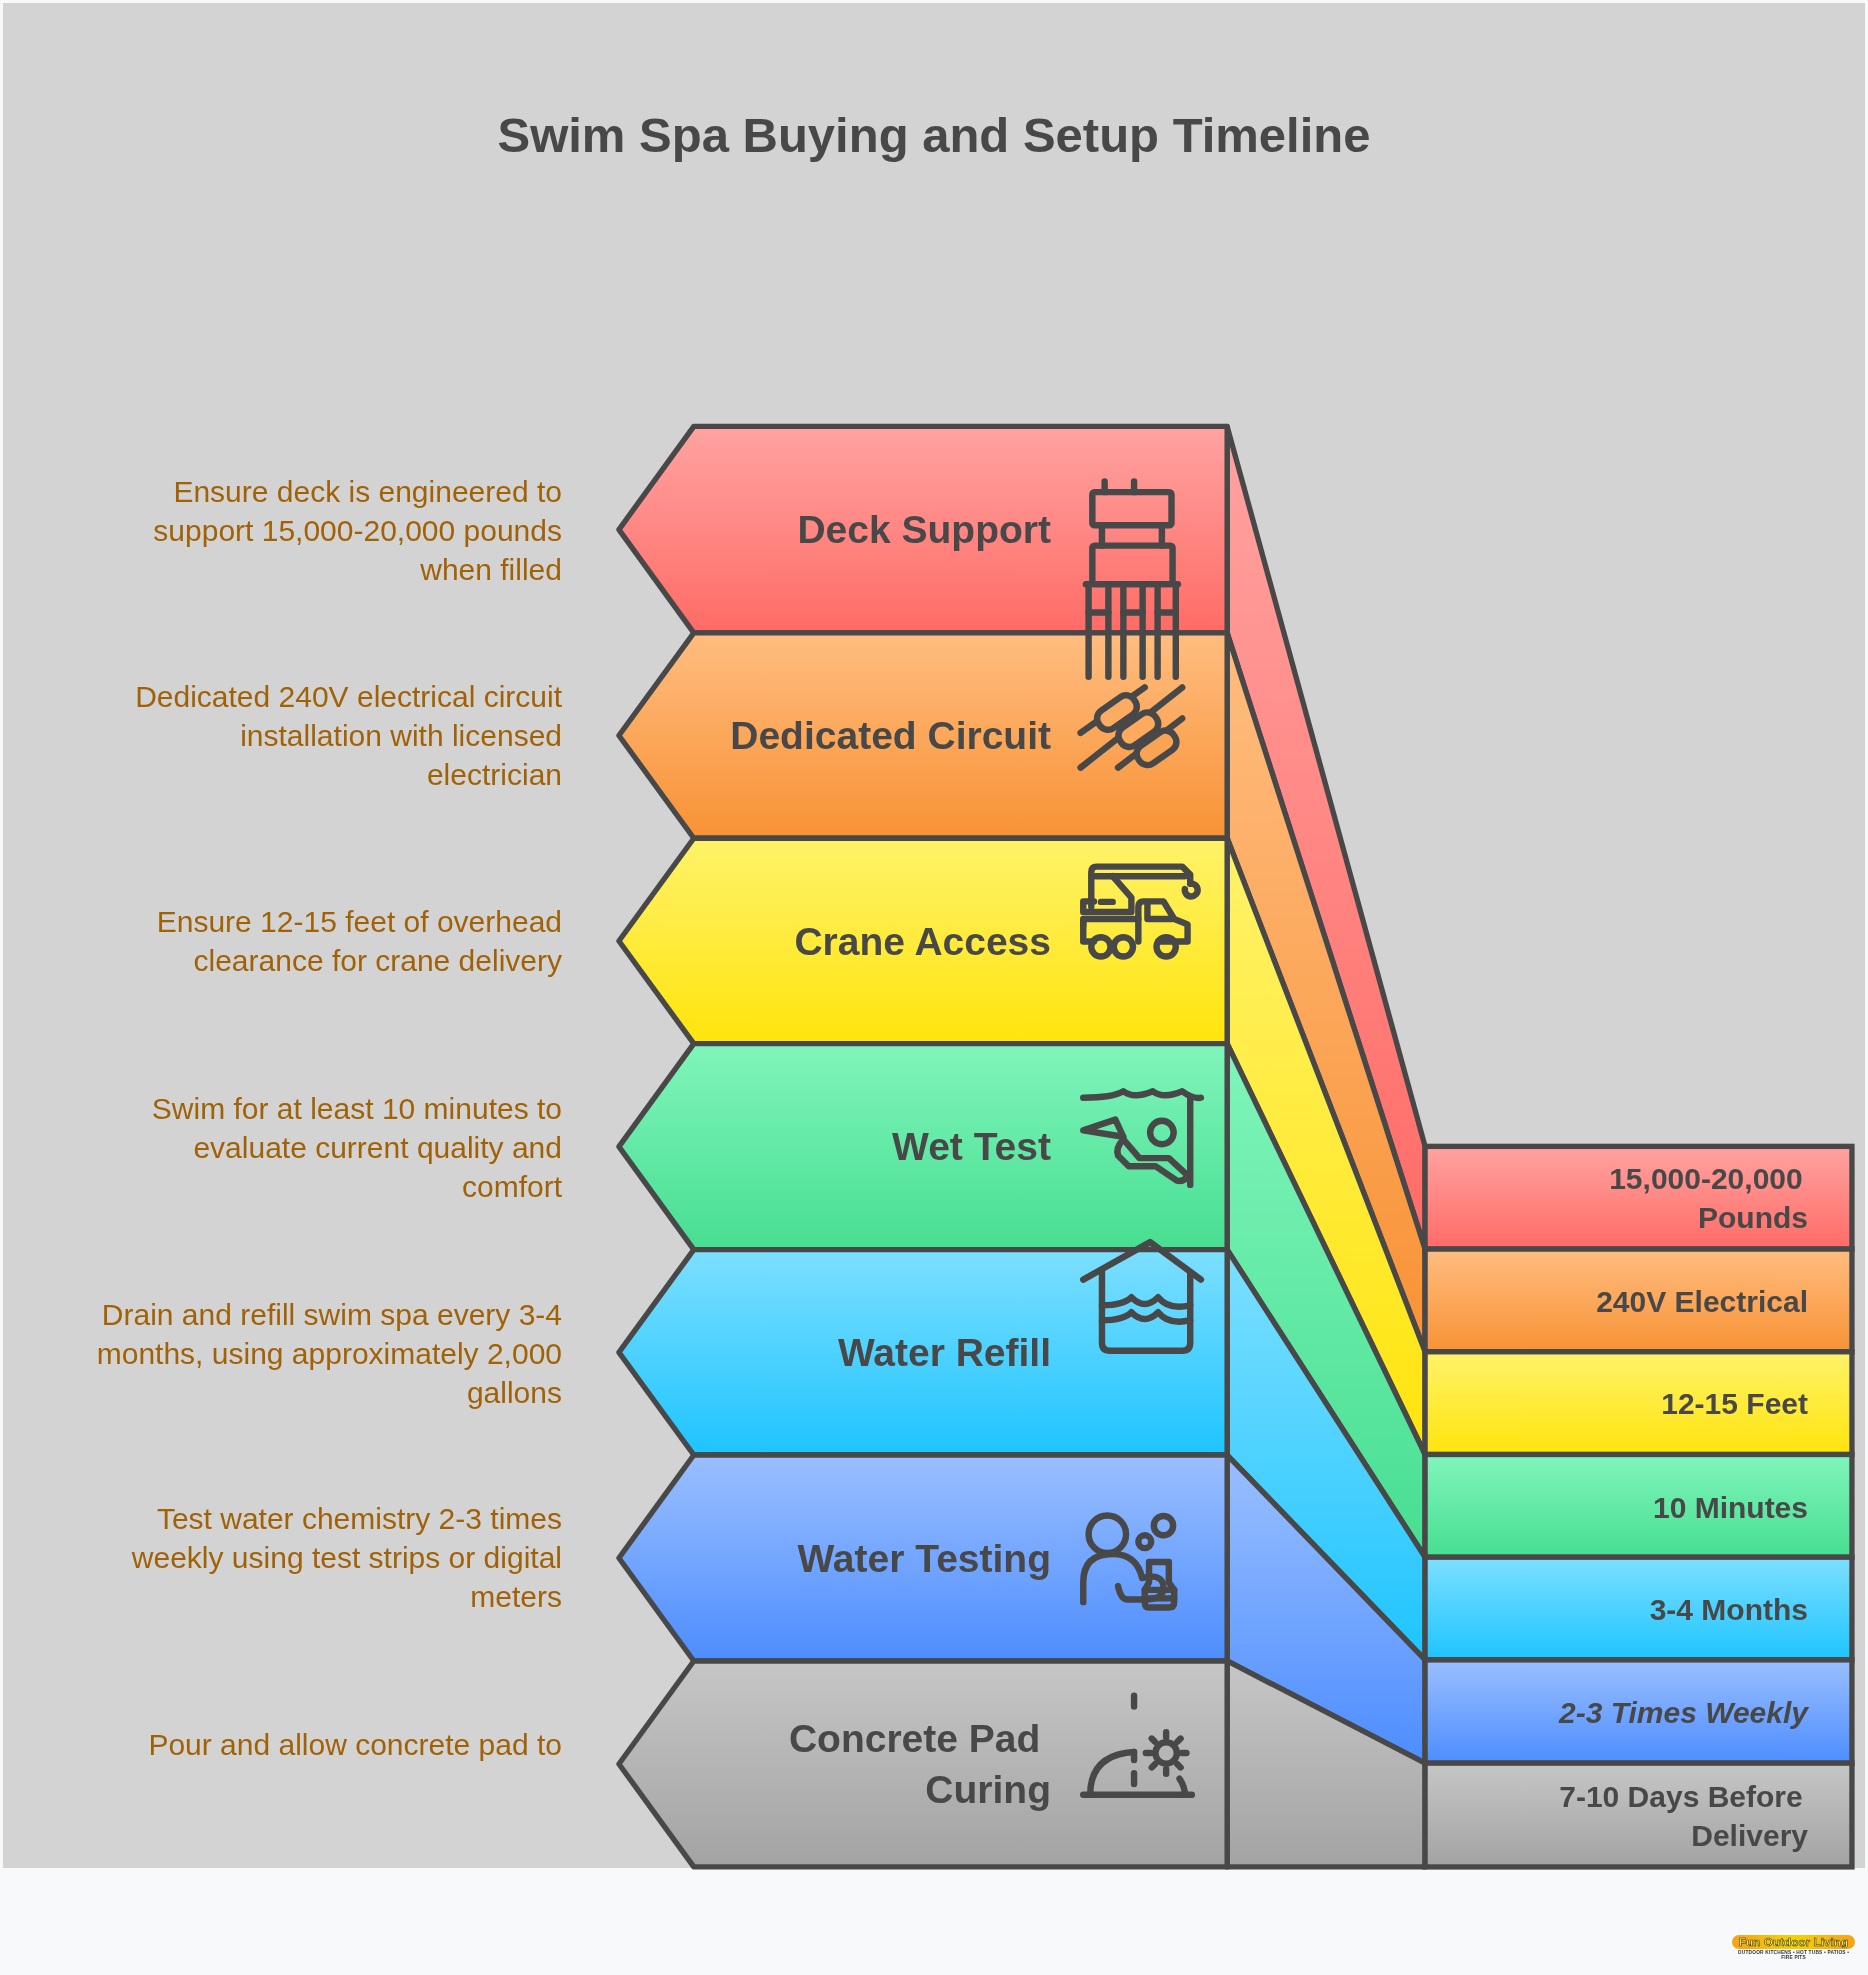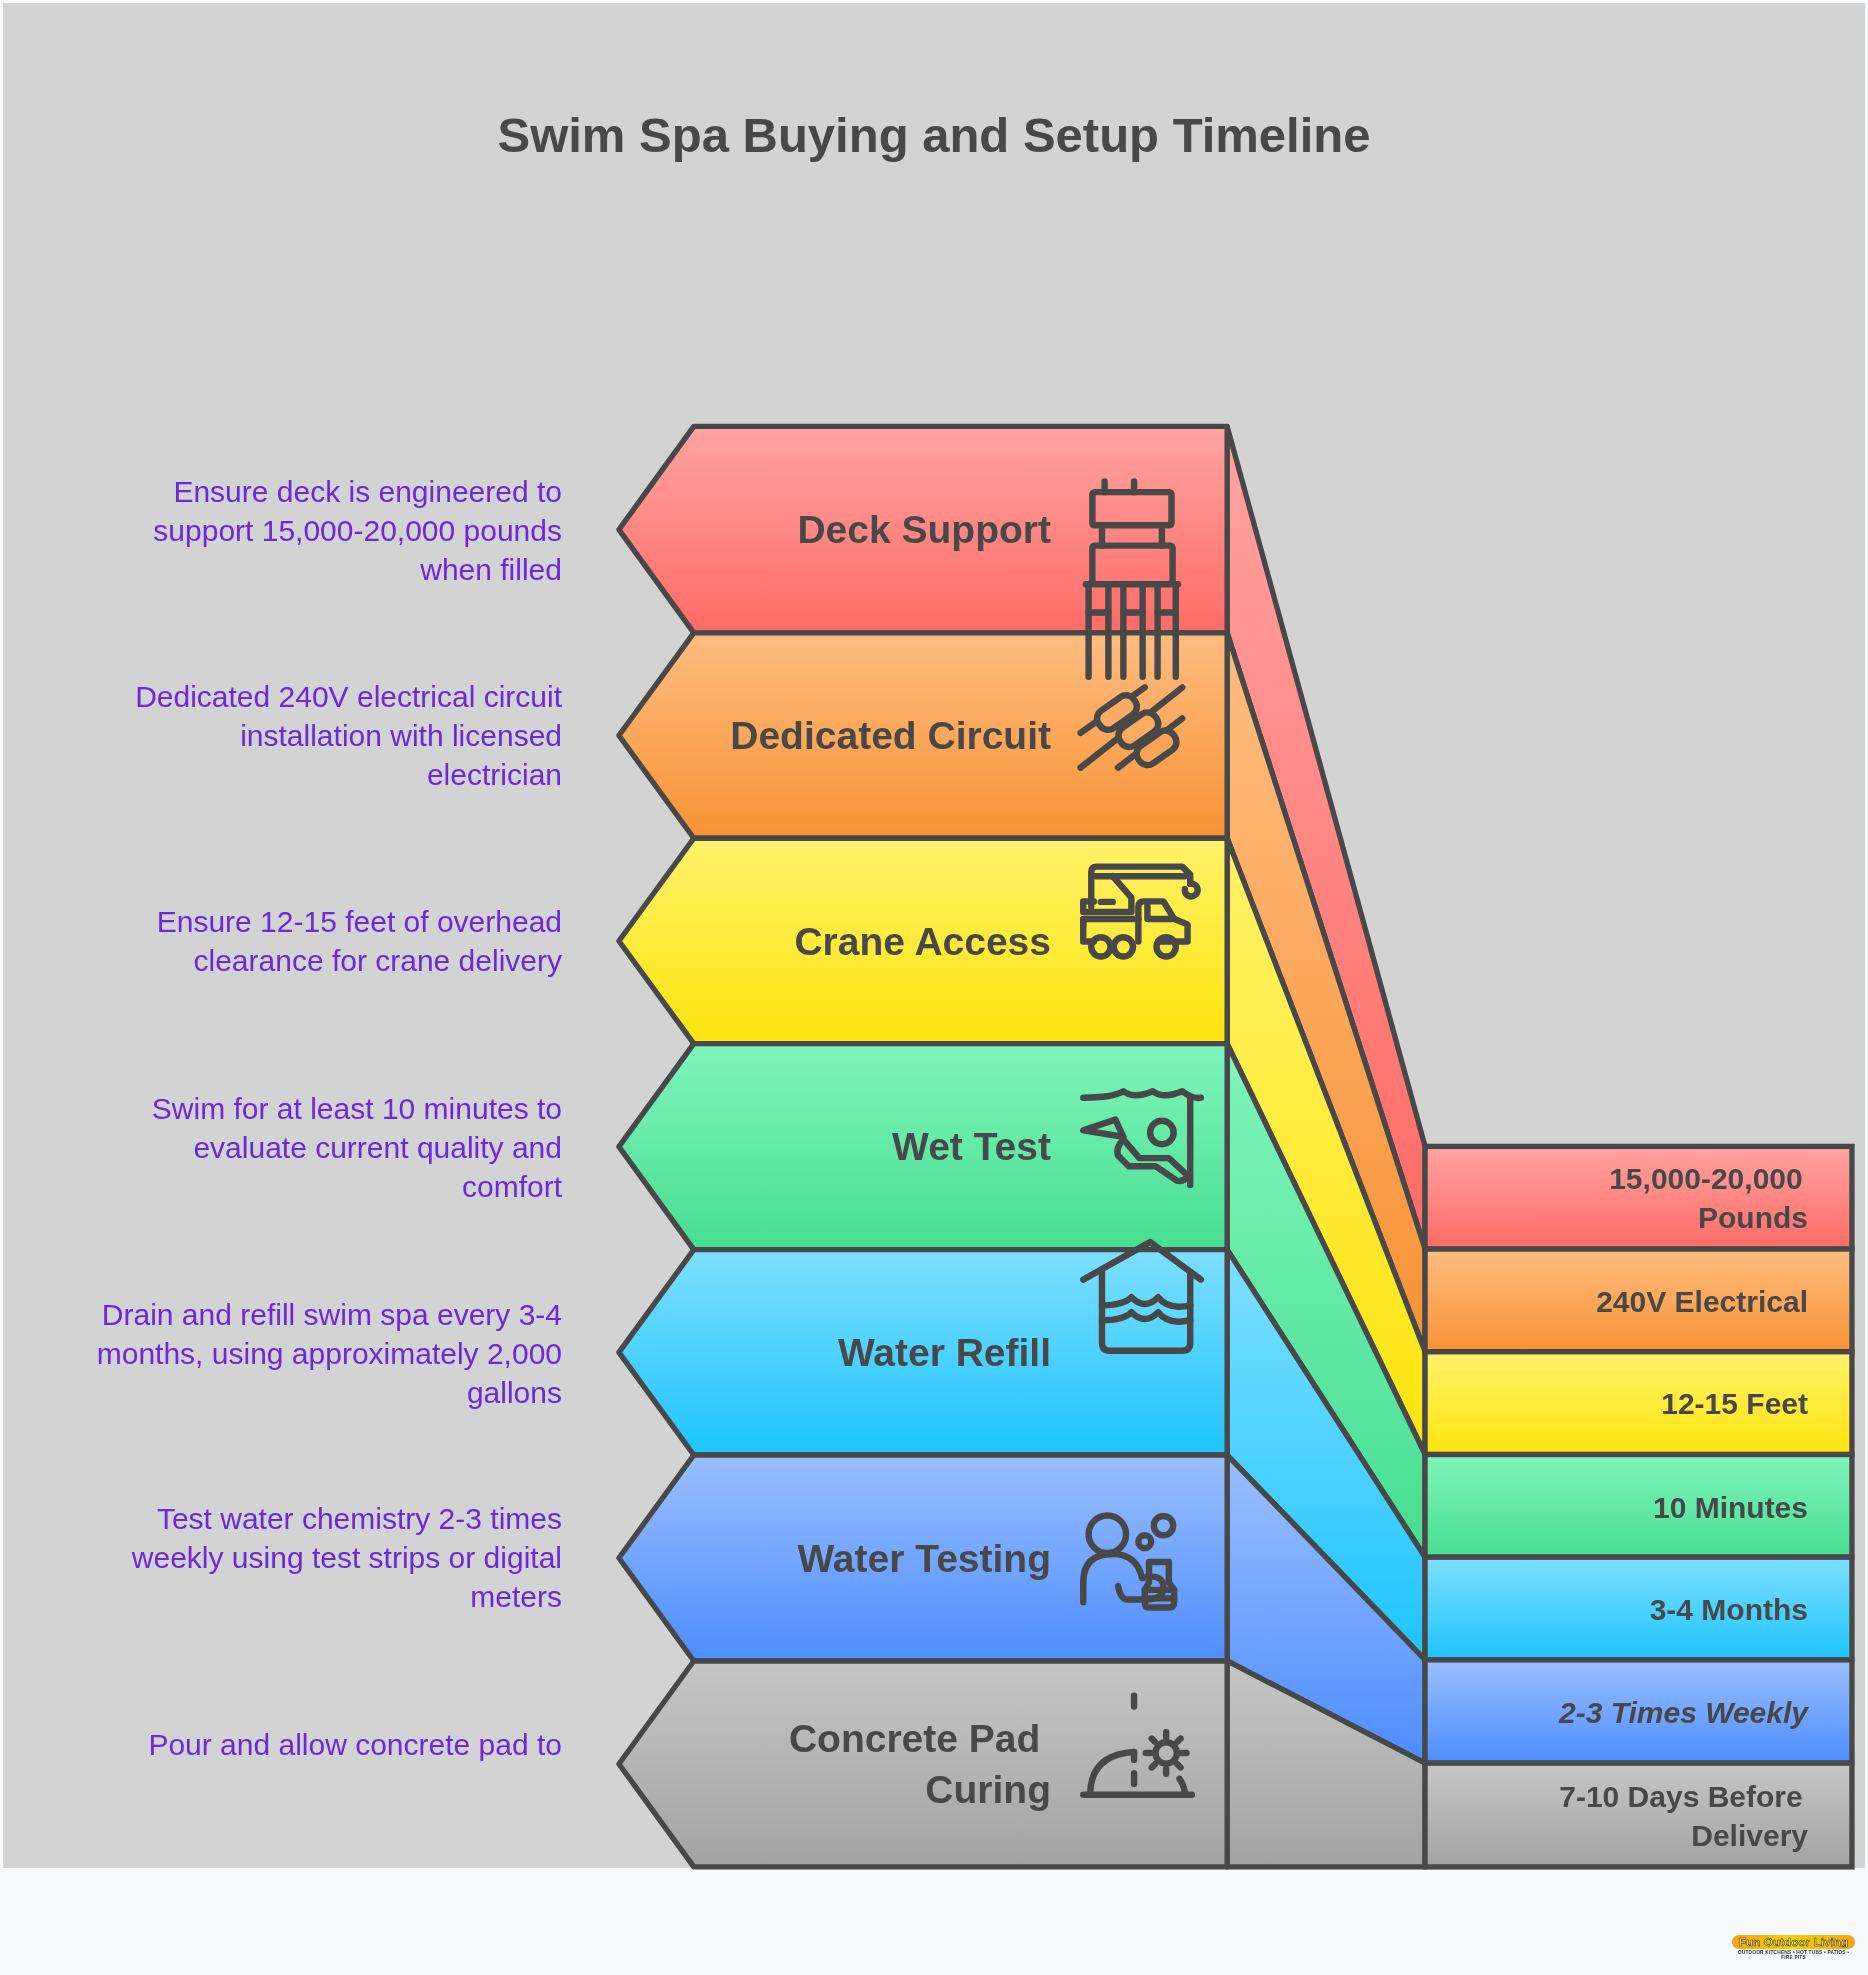--- a/index.html
+++ b/index.html
@@ -1,20 +1,20 @@
 <!DOCTYPE html>
 <html style="font-size:8.6px"><head>
 <meta charset="utf-8">
 <style>
   html,body{margin:0;padding:0;}
   body{width:1868px;height:1975px;background:#f8f9fa;position:relative;overflow:hidden;font-family:"Liberation Sans","DejaVu Sans",sans-serif;}
   #canvas{position:absolute;left:0;top:0;width:1628px;height:1975px;}
   .bg{position:absolute;left:3.2px;top:3.2px;width:1862px;height:1865px;background:#d3d3d3;}
   .title{position:absolute;left:0;width:1868px;top:107px;text-align:center;font-size:49px;font-weight:bold;color:#484848;}
-  .desc{position:absolute;left:32px;width:530px;text-align:right;font-size:30px;line-height:39px;color:#6d28d9;}
+  .desc{position:absolute;left:32px;width:530px;text-align:right;font-size:30px;line-height:39px;color:#a16207;}
   .label{position:absolute;text-align:right;font-weight:bold;font-size:39px;line-height:51px;color:#484848;}
   .value{position:absolute;left:1434px;width:374px;text-align:right;font-weight:bold;font-size:30px;line-height:39px;color:#484848;}
   .logo{position:absolute;left:1732px;top:1935px;width:123px;height:23.5px;}
   .logo-main{display:block;height:14px;border-radius:7px;background:linear-gradient(90deg,#f7a11a,#f5d200,#f7a11a);font-weight:bold;font-size:11.8px;line-height:14px;color:#f7e64a;text-align:center;-webkit-text-stroke:0.5px #2b2b2b;}
   .logo-sub{display:block;font-size:4.8px;font-weight:bold;color:#333;text-align:center;letter-spacing:0.2px;margin-top:1.1px;}
 </style>
 </head>
 <body>
 
 <div id="canvas">

